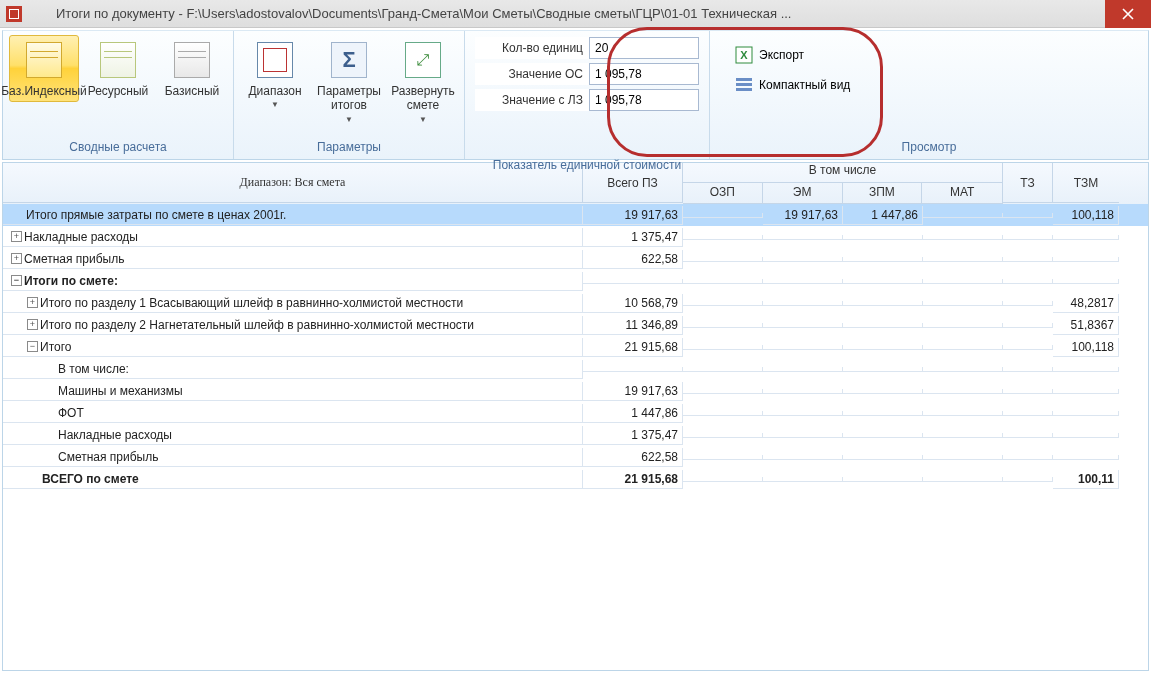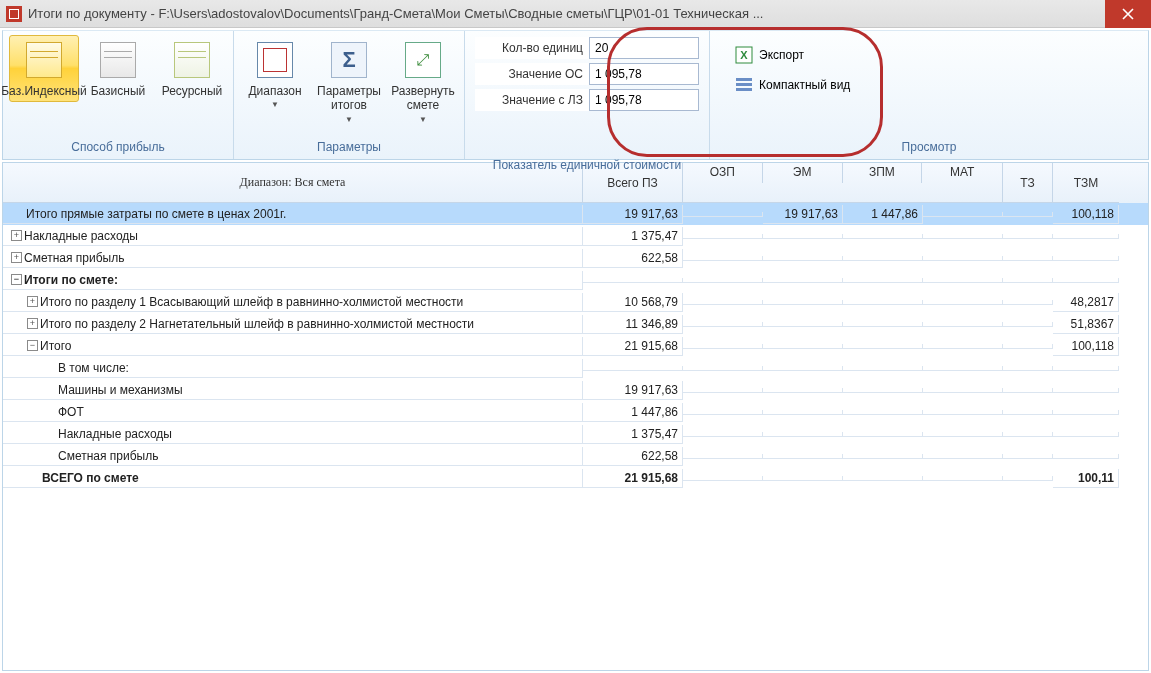--- a/index.html
+++ b/index.html
@@ -27,20 +27,21 @@
     display: flex; align-items: center; justify-content: center;
   }
   .titlebar .appicon svg { display:block; }
   .titlebar .title {
     color: #444;
     font-size: 13px;
     flex: 1;
     white-space: nowrap;
     overflow: hidden;
     text-overflow: ellipsis;
+    margin-left: 28px;
   }
   .titlebar .closebtn {
     width: 46px; height: 28px;
     background: #c0392b;
     color: #fff;
     display: flex; align-items: center; justify-content: center;
     font-size: 14px;
     cursor: pointer;
   }
   .ribbon {
@@ -215,29 +216,29 @@
 <div class="ribbon">
   <div class="highlight-oval"></div>
 
   <div class="rgroup">
     <div class="buttons">
       <div class="bigbtn active">
         <div class="ico ico-sheet gold"></div>
         <div class="cap">Баз.Индексный</div>
       </div>
       <div class="bigbtn">
+        <div class="ico ico-sheet"></div>
+        <div class="cap">Ресурсный</div>
+      </div>
+      <div class="bigbtn">
         <div class="ico ico-sheet gray"></div>
         <div class="cap">Базисный</div>
       </div>
-      <div class="bigbtn">
-        <div class="ico ico-sheet"></div>
-        <div class="cap">Ресурсный</div>
-      </div>
-    </div>
-    <div class="label">Способ прибыль</div>
+    </div>
+    <div class="label">Сводные расчета</div>
   </div>
 
   <div class="rgroup">
     <div class="buttons">
       <div class="bigbtn">
         <div class="ico ico-range"></div>
         <div class="cap">Диапазон</div>
         <div class="caret">▼</div>
       </div>
       <div class="bigbtn">
@@ -300,20 +301,21 @@
 
 <div class="grid-area">
   <div class="grid-header">
     <div class="col-tree" style="display:flex;align-items:center;justify-content:center;height:40px;font-family:Liberation Serif, serif;">
       <span>Диапазон: Вся смета</span>
     </div>
     <div class="col-pz" style="text-align:center;display:flex;align-items:center;justify-content:center;height:40px;">
       <span>Всего ПЗ</span>
     </div>
     <div class="hdr2" style="width:320px;display:flex;flex-direction:column;">
+      <div style="height:20px;text-align:center;border-bottom:1px solid #c5d6e8;">В том числе</div>
       <div class="sub" style="height:20px;">
         <div class="col-ozp">ОЗП</div>
         <div class="col-em">ЭМ</div>
         <div class="col-zpm">ЗПМ</div>
         <div class="col-mat" style="border-right:none;">МАТ</div>
       </div>
     </div>
     <div class="col-tz" style="text-align:center;display:flex;align-items:center;justify-content:center;height:40px;">
       <span>ТЗ</span>
     </div>

